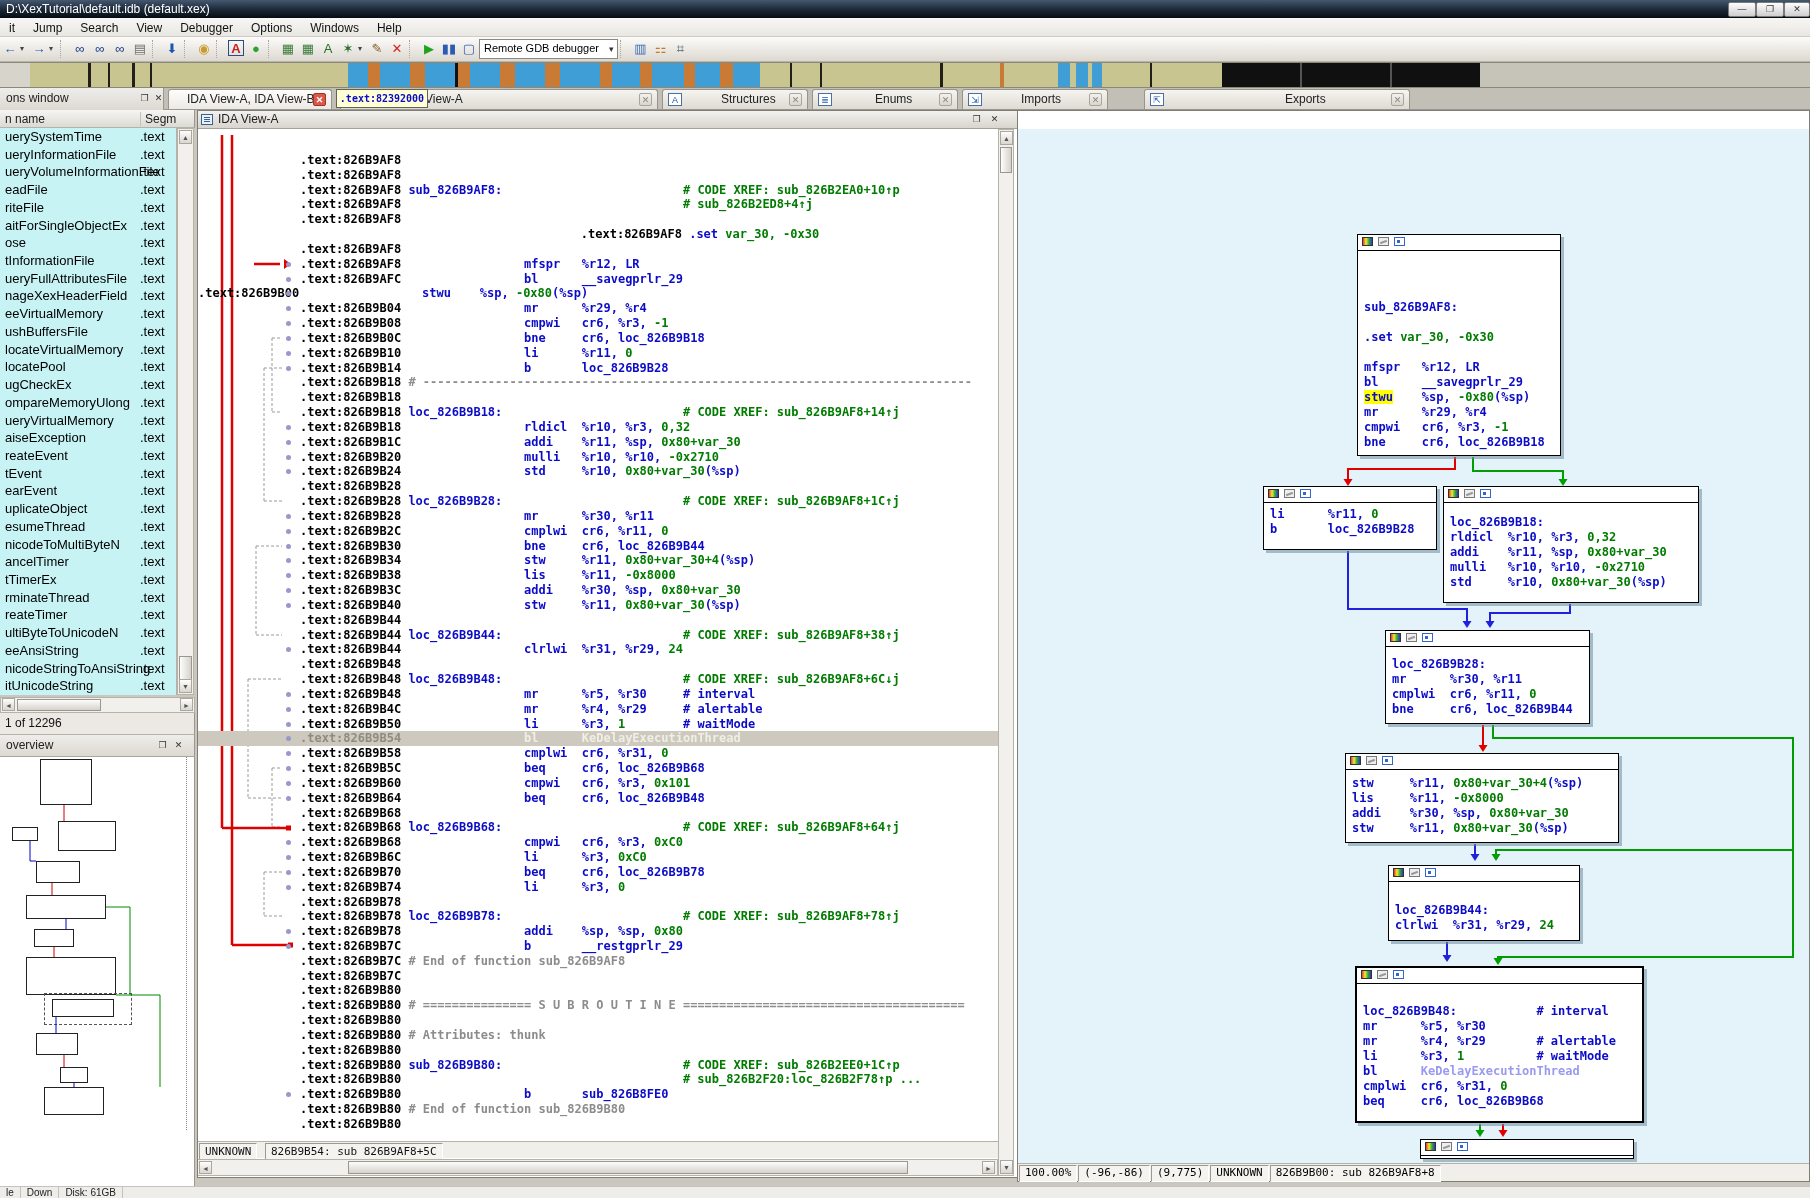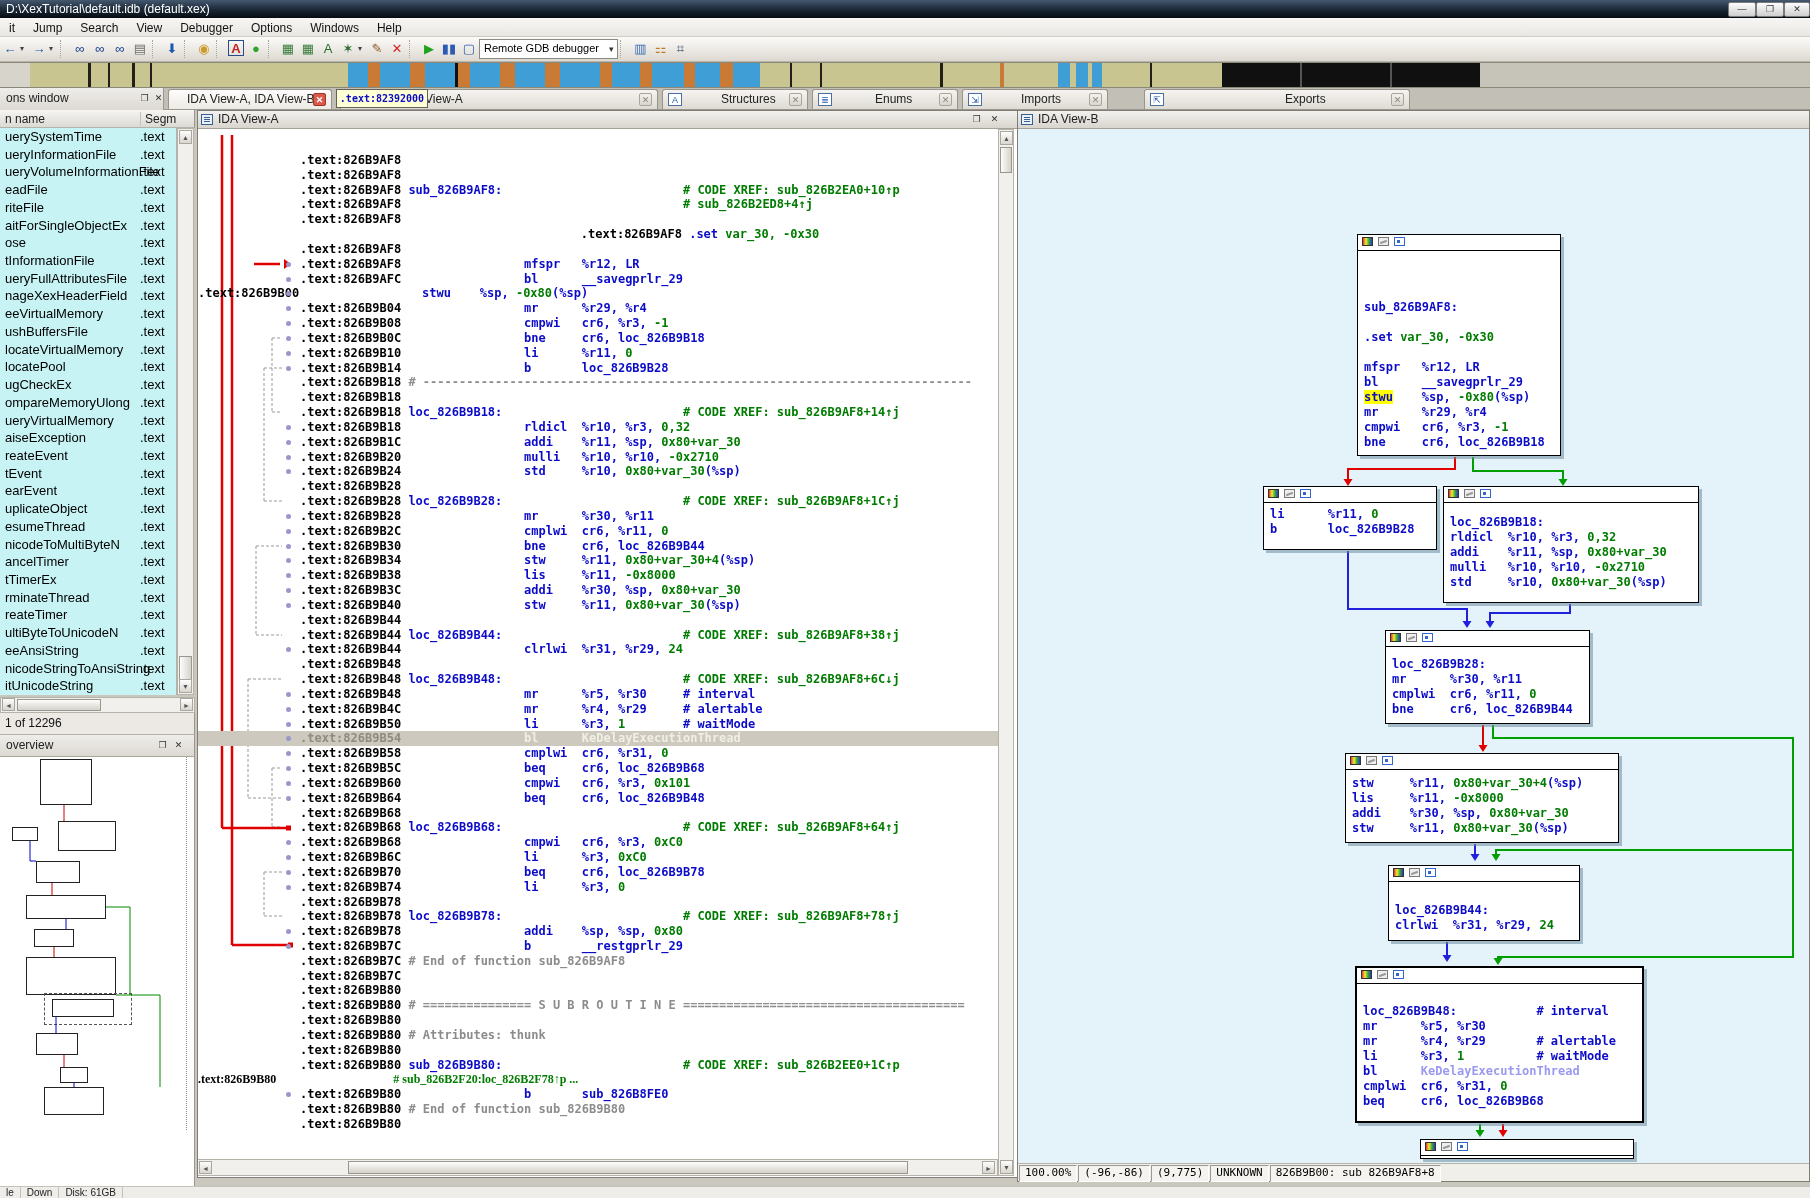--- a/index.html
+++ b/index.html
@@ -455,43 +455,43 @@
           <div class="dline" style="top: 795.16px; padding-left: 102px;"><span class="ddot"></span><span class="a">.text:826B9B78</span><span class="p">                 </span><span class="k">addi</span><span class="p">    </span><span class="k">%sp, %sp, </span><span class="g">0x80</span></div>
           <div class="dline" style="top: 809.99px; padding-left: 102px;"><span class="ddot"></span><span class="a">.text:826B9B7C</span><span class="p">                 </span><span class="k">b</span><span class="p">       </span><span class="k">__restgprlr_29</span></div>
           <div class="dline" style="top: 824.82px; padding-left: 102px;"><span class="a">.text:826B9B7C</span><span class="p"> </span><span class="c"># End of function sub_826B9AF8</span></div>
           <div class="dline" style="top: 839.65px; padding-left: 102px;"><span class="a">.text:826B9B7C</span></div>
           <div class="dline" style="top: 854.48px; padding-left: 102px;"><span class="a">.text:826B9B80</span></div>
           <div class="dline" style="top: 869.31px; padding-left: 102px;"><span class="a">.text:826B9B80</span><span class="p"> </span><span class="c"># =============== S U B R O U T I N E =======================================</span></div>
           <div class="dline" style="top: 884.14px; padding-left: 102px;"><span class="a">.text:826B9B80</span></div>
           <div class="dline" style="top: 898.97px; padding-left: 102px;"><span class="a">.text:826B9B80</span><span class="p"> </span><span class="c"># Attributes: thunk</span></div>
           <div class="dline" style="top: 913.8px; padding-left: 102px;"><span class="a">.text:826B9B80</span></div>
           <div class="dline" style="top: 928.63px; padding-left: 102px;"><span class="a">.text:826B9B80</span><span class="p"> </span><span class="t">sub_826B9B80:</span><span class="p">                         </span><span class="g"># CODE XREF: sub_826B2EE0+1C↑p</span></div>
-          <div class="dline" style="top: 943.46px;  font-family: Liberation Serif, serif;"><span class="a">.text:826B9B80</span><span class="p">                                       </span><span class="g"># sub_826B2F20:loc_826B2F78↑p ...</span></div>
+          <div class="dline" style="top: 943.46px; padding-left: 102px;"><span class="a">.text:826B9B80</span><span class="p">                                       </span><span class="g"># sub_826B2F20:loc_826B2F78↑p ...</span></div>
           <div class="dline" style="top: 958.29px; padding-left: 102px;"><span class="ddot"></span><span class="a">.text:826B9B80</span><span class="p">                 </span><span class="k">b</span><span class="p">       </span><span class="k">sub_826B8FE0</span></div>
           <div class="dline" style="top: 973.12px; padding-left: 102px;"><span class="a">.text:826B9B80</span><span class="p"> </span><span class="c"># End of function sub_826B9B80</span></div>
           <div class="dline" style="top: 987.95px; padding-left: 102px;"><span class="a">.text:826B9B80</span></div>
         </div>
     </div>
+    <div class="va-status" style="top:1030px;width:800px;">
+      <span class="scell">UNKNOWN</span>
+      <span class="scell">826B9B54: sub 826B9AF8+5C</span>
+    </div>
     <div class="abs vscroll" style="left:0px;top:1048px;width:800px;height:17px;border-left:none;">
       <div class="sbtn" style="top:1px;left:1px;height:13px;">◄</div>
       <div class="sthumb hthumb" style="left:150px;top:1px;width:560px;height:13px;"></div>
       <div class="sbtn" style="top:1px;left:784px;height:13px;">►</div>
     </div>
     <div class="abs vscroll" style="left:800px;top:18px;width:16px;height:1047px;">
       <div class="sbtn" style="top:1px;">▲</div>
       <div class="sthumb" style="left:1px;top:17px;width:12px;height:26px;"></div>
       <div class="sbtn" style="bottom:1px;">▼</div>
     </div>
   </div>
 
   <div class="abs mdiwin" id="view-b" style="left:1017px;top:110px;width:793px;height:1072px;">
-    <div class="mdititle">
-      <span class="mdiicon"></span>
-      <span class="mdilabel">IDA View-B</span>
-    </div>
     <div id="vb-content">
       <svg id="vb-edges" width="791" height="1034" style="position:absolute;left:0;top:0;">
           <path d="M437,328 L437,340 L330,340 L330,352" stroke="#e00000" stroke-width="2" fill="none"></path>
           <polygon points="325.5,350 334.5,350 330,357" fill="#e00000"></polygon>
           <path d="M455,328 L455,342 L545,342 L545,352" stroke="#009e00" stroke-width="2" fill="none"></path>
           <polygon points="540.5,350 549.5,350 545,357" fill="#009e00"></polygon>
           <path d="M330,422 L330,480 L449,480 L449,494" stroke="#2020dd" stroke-width="2" fill="none"></path>
           <polygon points="444.5,492 453.5,492 449,499" fill="#2020dd"></polygon>
           <path d="M552,475 L552,484 L472,484 L472,494" stroke="#2020dd" stroke-width="2" fill="none"></path>
           <polygon points="467.5,492 476.5,492 472,499" fill="#2020dd"></polygon>

